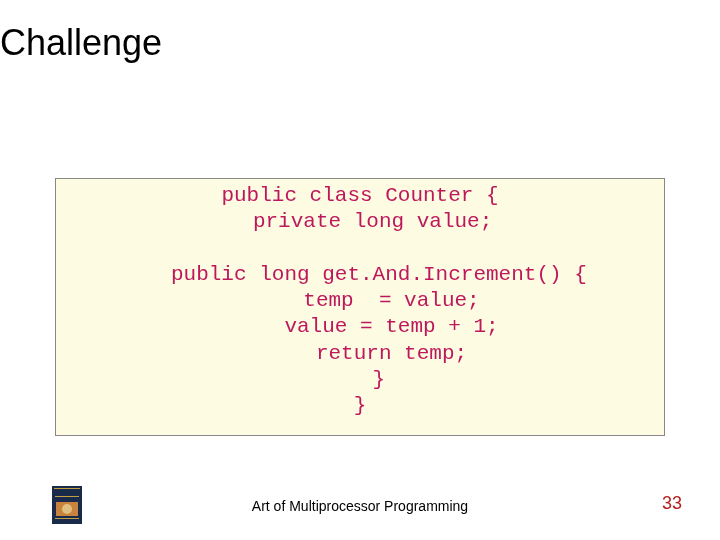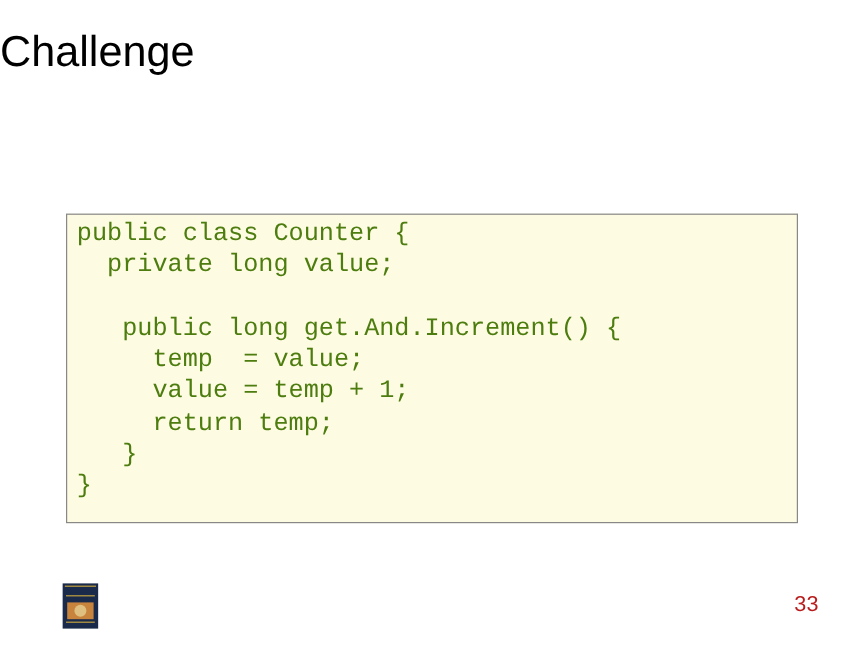--- a/index.html
+++ b/index.html
@@ -23,22 +23,23 @@
       left: 55px;
       top: 178px;
       width: 610px;
       height: 258px;
       background: #fdfbe1;
       border: 1px solid #888;
       padding: 4px 8px;
       font-family: "Courier New", Courier, monospace;
       font-size: 21px;
       line-height: 1.25;
-      color: #4d7c0f;
+      color: #be185d;
       white-space: pre;
+      text-align: center;
     }
     .footer {
       position: absolute;
       bottom: 16px;
       left: 0;
       width: 100%;
       height: 38px;
     }
     .book-icon {
       position: absolute;
@@ -84,14 +85,15 @@
     <svg width="30" height="38" viewBox="0 0 30 38">
       <rect x="0" y="0" width="30" height="38" fill="#1a2a4a"></rect>
       <rect x="2" y="2" width="26" height="6" fill="#1a2a4a"></rect>
       <rect x="2" y="2" width="26" height="1" fill="#c0a040"></rect>
       <rect x="3" y="10" width="24" height="1" fill="#c0a040"></rect>
       <rect x="4" y="16" width="22" height="14" fill="#c8843c"></rect>
       <circle cx="15" cy="23" r="5" fill="#e0c080"></circle>
       <rect x="3" y="32" width="24" height="1" fill="#c0a040"></rect>
     </svg>
   </div>
+  <div class="caption">Art of Multiprocessor Programming</div>
   <div class="pagenum">33</div>
 </div>
 
 </body></html>

